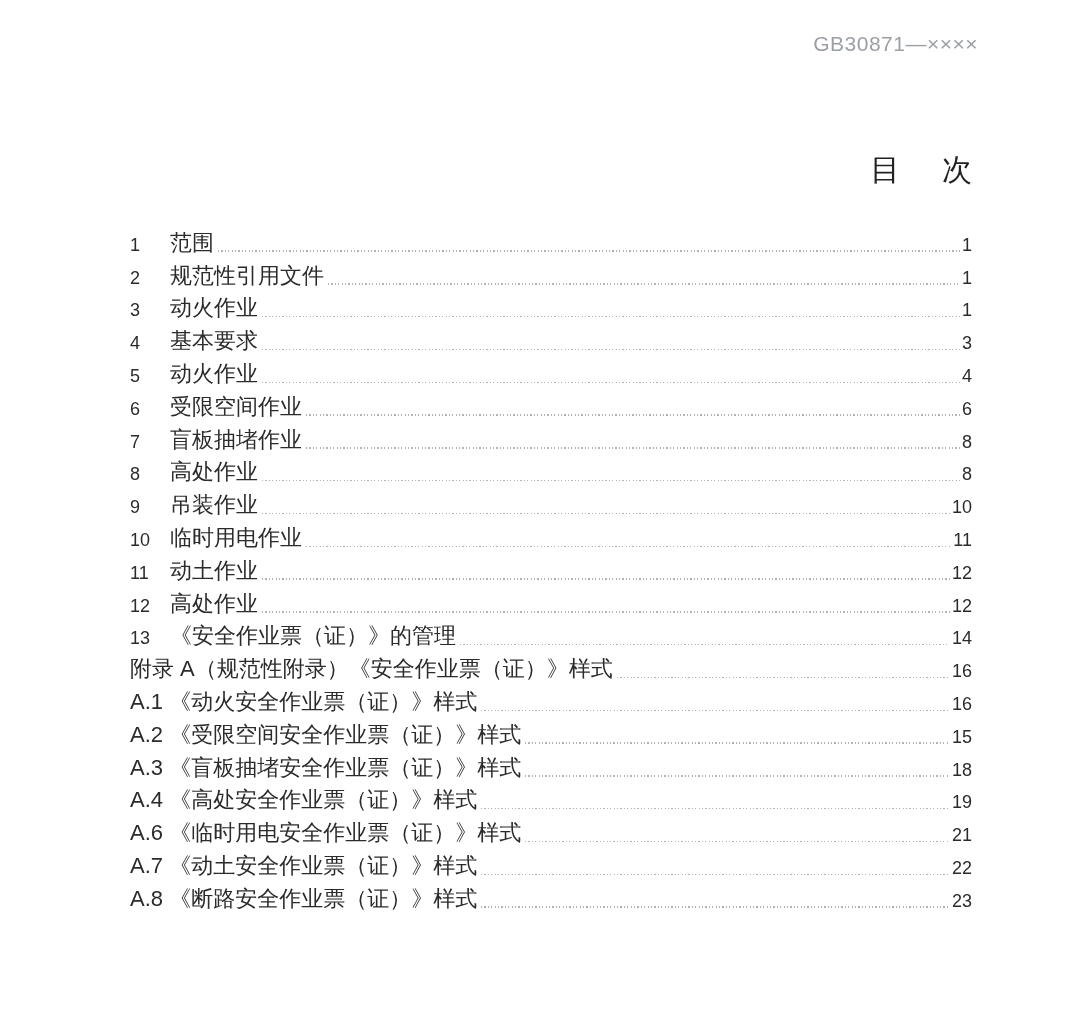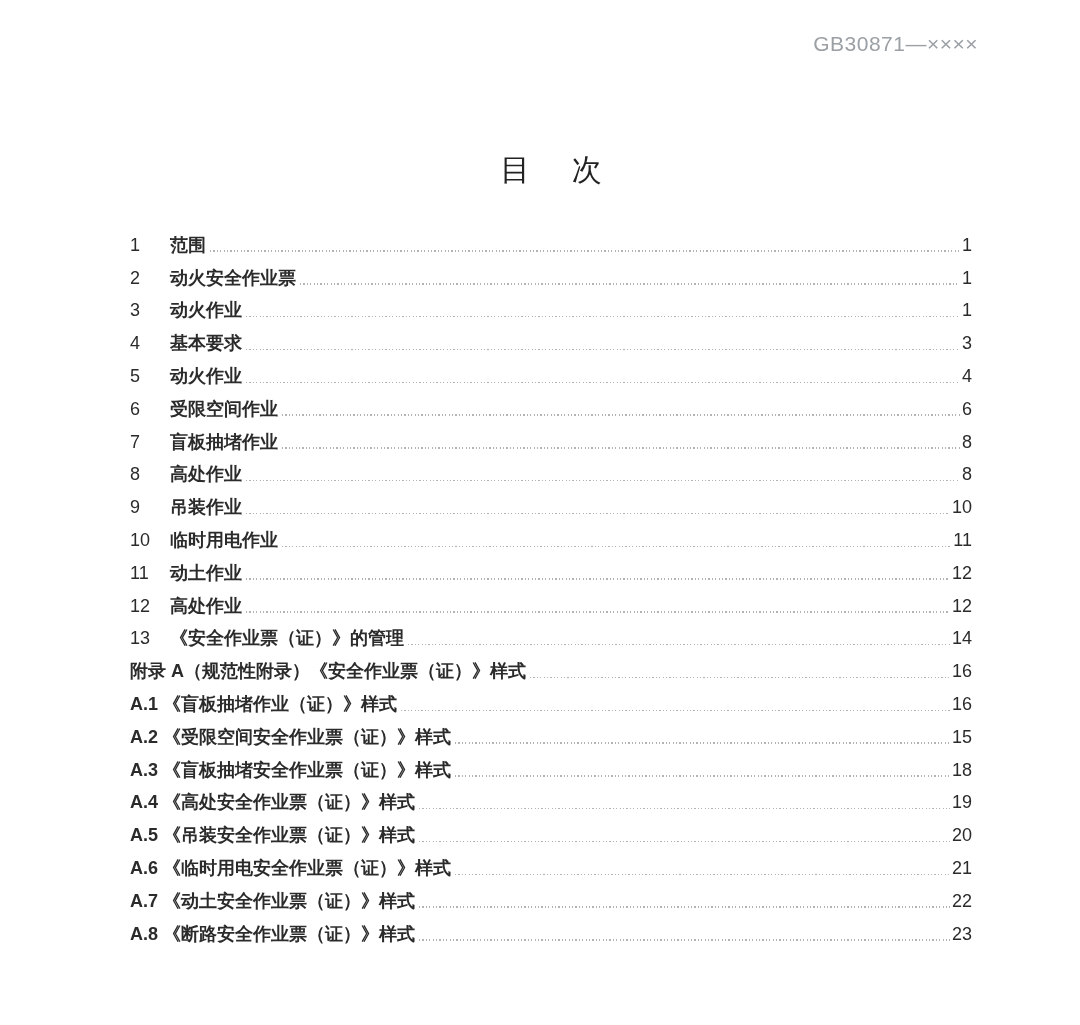--- a/index.html
+++ b/index.html
@@ -23,21 +23,21 @@
     font-size: 21px;
     letter-spacing: 0.5px;
     color: #9ba0a5;
     white-space: pre;
   }
   .doc-title {
     position: absolute;
     top: 153px;
     left: 130px;
     width: 842px;
-    text-align: center;
+    text-align: right;
     font-size: 30px;
     line-height: 34px;
     font-weight: 400;
     color: #222222;
     white-space: pre;
   }
   .toc {
     position: absolute;
     left: 130px;
     right: 108px;
@@ -53,25 +53,24 @@
   .toc-num {
     flex: 0 0 40px;
     font-size: 18px;
     line-height: 1;
     white-space: pre;
     color: #2b2b2b;
   }
   .toc-num:empty { display: none; }
   .toc-title {
     flex: 0 0 auto;
-    font-size: 18px;
+    font-size: 22px;
     line-height: 1;
     white-space: pre;
     color: #2b2b2b;
-    font-weight: bold;
   }
   .toc-leader {
     flex: 1 1 auto;
     height: 1.4px;
     margin: 0 2px 2px 4px;
     background: repeating-linear-gradient(
       to right,
       #b3b3b3 0, #b3b3b3 1.2px,
       transparent 1.2px, transparent 3.4px
     );
@@ -93,21 +92,21 @@
   <div class="toc" id="toc-list">
   <div class="toc-row">
     <span class="toc-num">1</span>
     <span class="toc-title">范围</span>
     <span class="toc-leader"></span>
     <span class="toc-page">1</span>
   </div>
 
   <div class="toc-row">
     <span class="toc-num">2</span>
-    <span class="toc-title">动火安全作业票</span>
+    <span class="toc-title">规范性引用文件</span>
     <span class="toc-leader"></span>
     <span class="toc-page">1</span>
   </div>
 
   <div class="toc-row">
     <span class="toc-num">3</span>
     <span class="toc-title">动火作业</span>
     <span class="toc-leader"></span>
     <span class="toc-page">1</span>
   </div>
@@ -184,21 +183,21 @@
 
   <div class="toc-row">
 
     <span class="toc-title">附录 A（规范性附录）《安全作业票（证）》样式</span>
     <span class="toc-leader"></span>
     <span class="toc-page">16</span>
   </div>
 
   <div class="toc-row">
 
-    <span class="toc-title">A.1 《盲板抽堵作业（证）》样式</span>
+    <span class="toc-title">A.1 《动火安全作业票（证）》样式</span>
     <span class="toc-leader"></span>
     <span class="toc-page">16</span>
   </div>
 
   <div class="toc-row">
 
     <span class="toc-title">A.2 《受限空间安全作业票（证）》样式</span>
     <span class="toc-leader"></span>
     <span class="toc-page">15</span>
   </div>
@@ -210,26 +209,20 @@
     <span class="toc-page">18</span>
   </div>
 
   <div class="toc-row">
 
     <span class="toc-title">A.4 《高处安全作业票（证）》样式</span>
     <span class="toc-leader"></span>
     <span class="toc-page">19</span>
   </div>
 
-  <div class="toc-row">
-
-    <span class="toc-title">A.5 《吊装安全作业票（证）》样式</span>
-    <span class="toc-leader"></span>
-    <span class="toc-page">20</span>
-  </div>
 
   <div class="toc-row">
 
     <span class="toc-title">A.6 《临时用电安全作业票（证）》样式</span>
     <span class="toc-leader"></span>
     <span class="toc-page">21</span>
   </div>
 
   <div class="toc-row">
 

